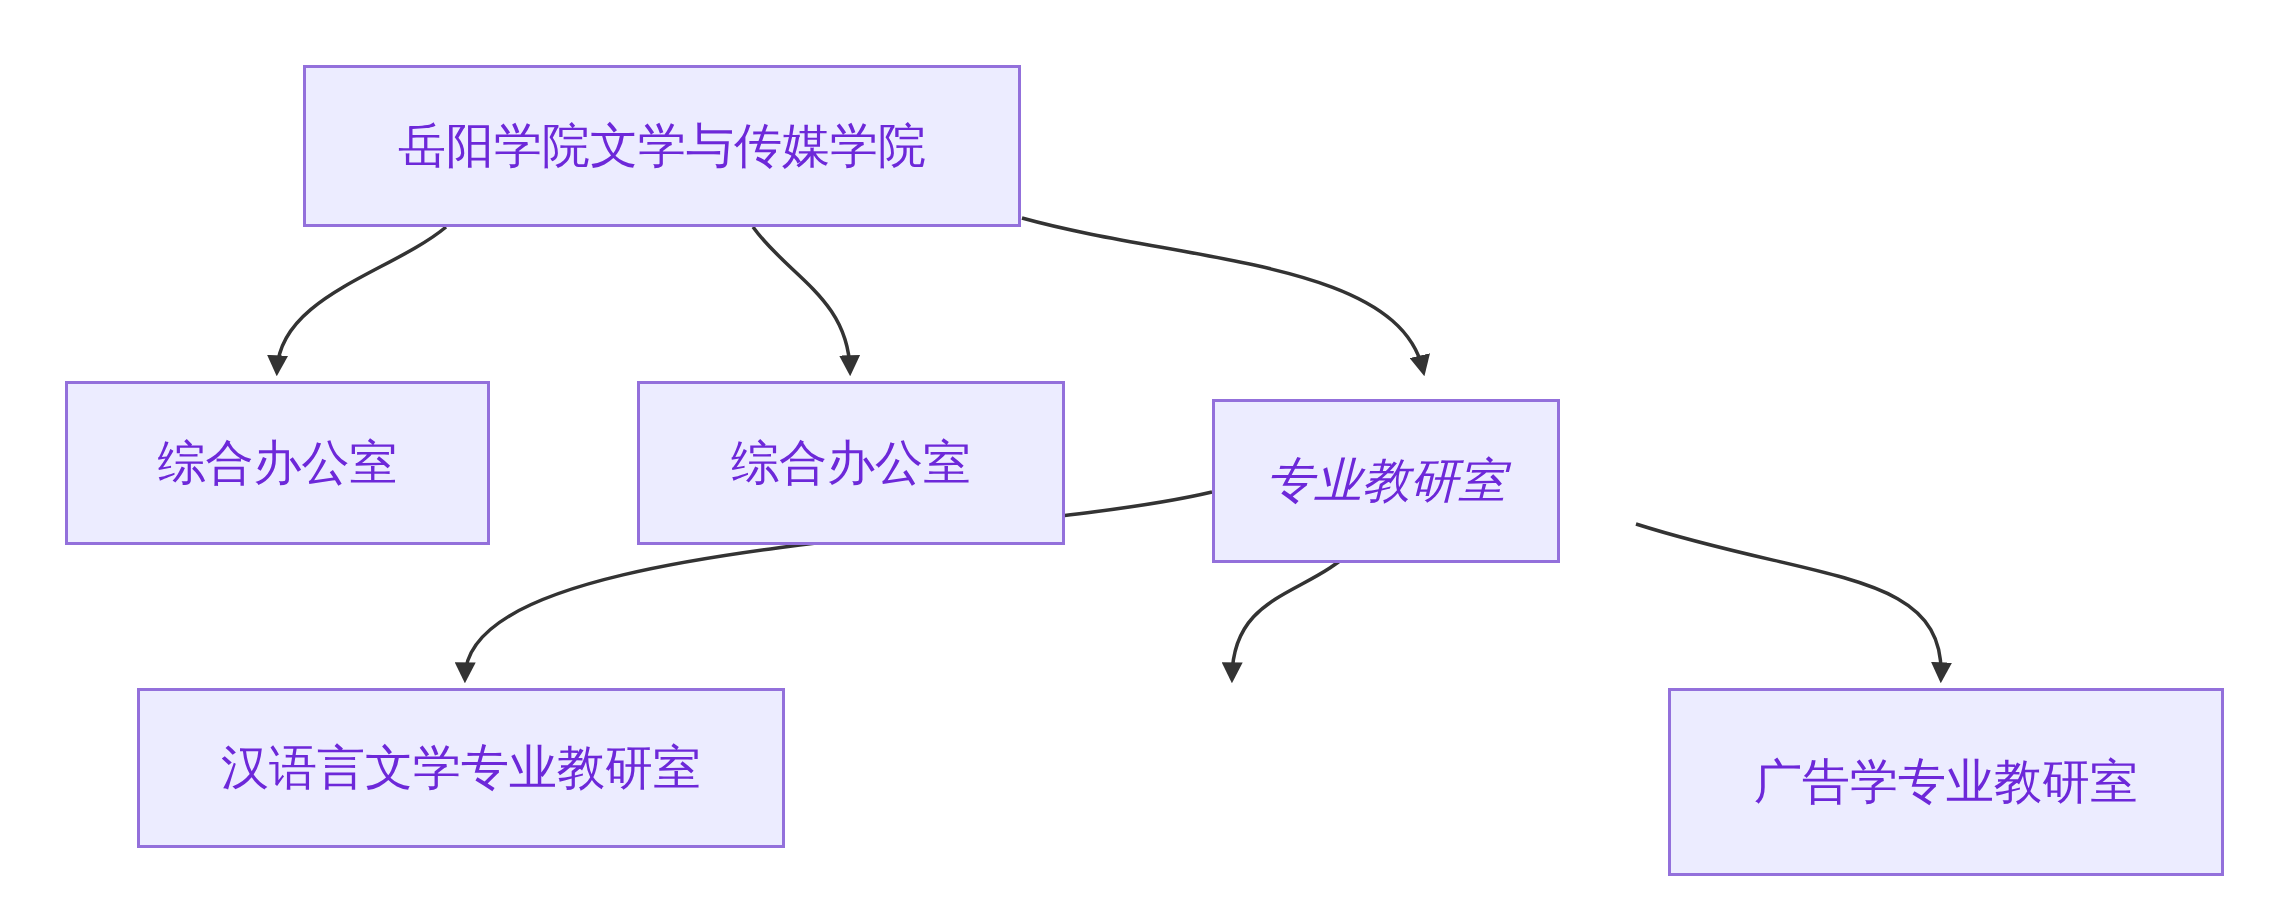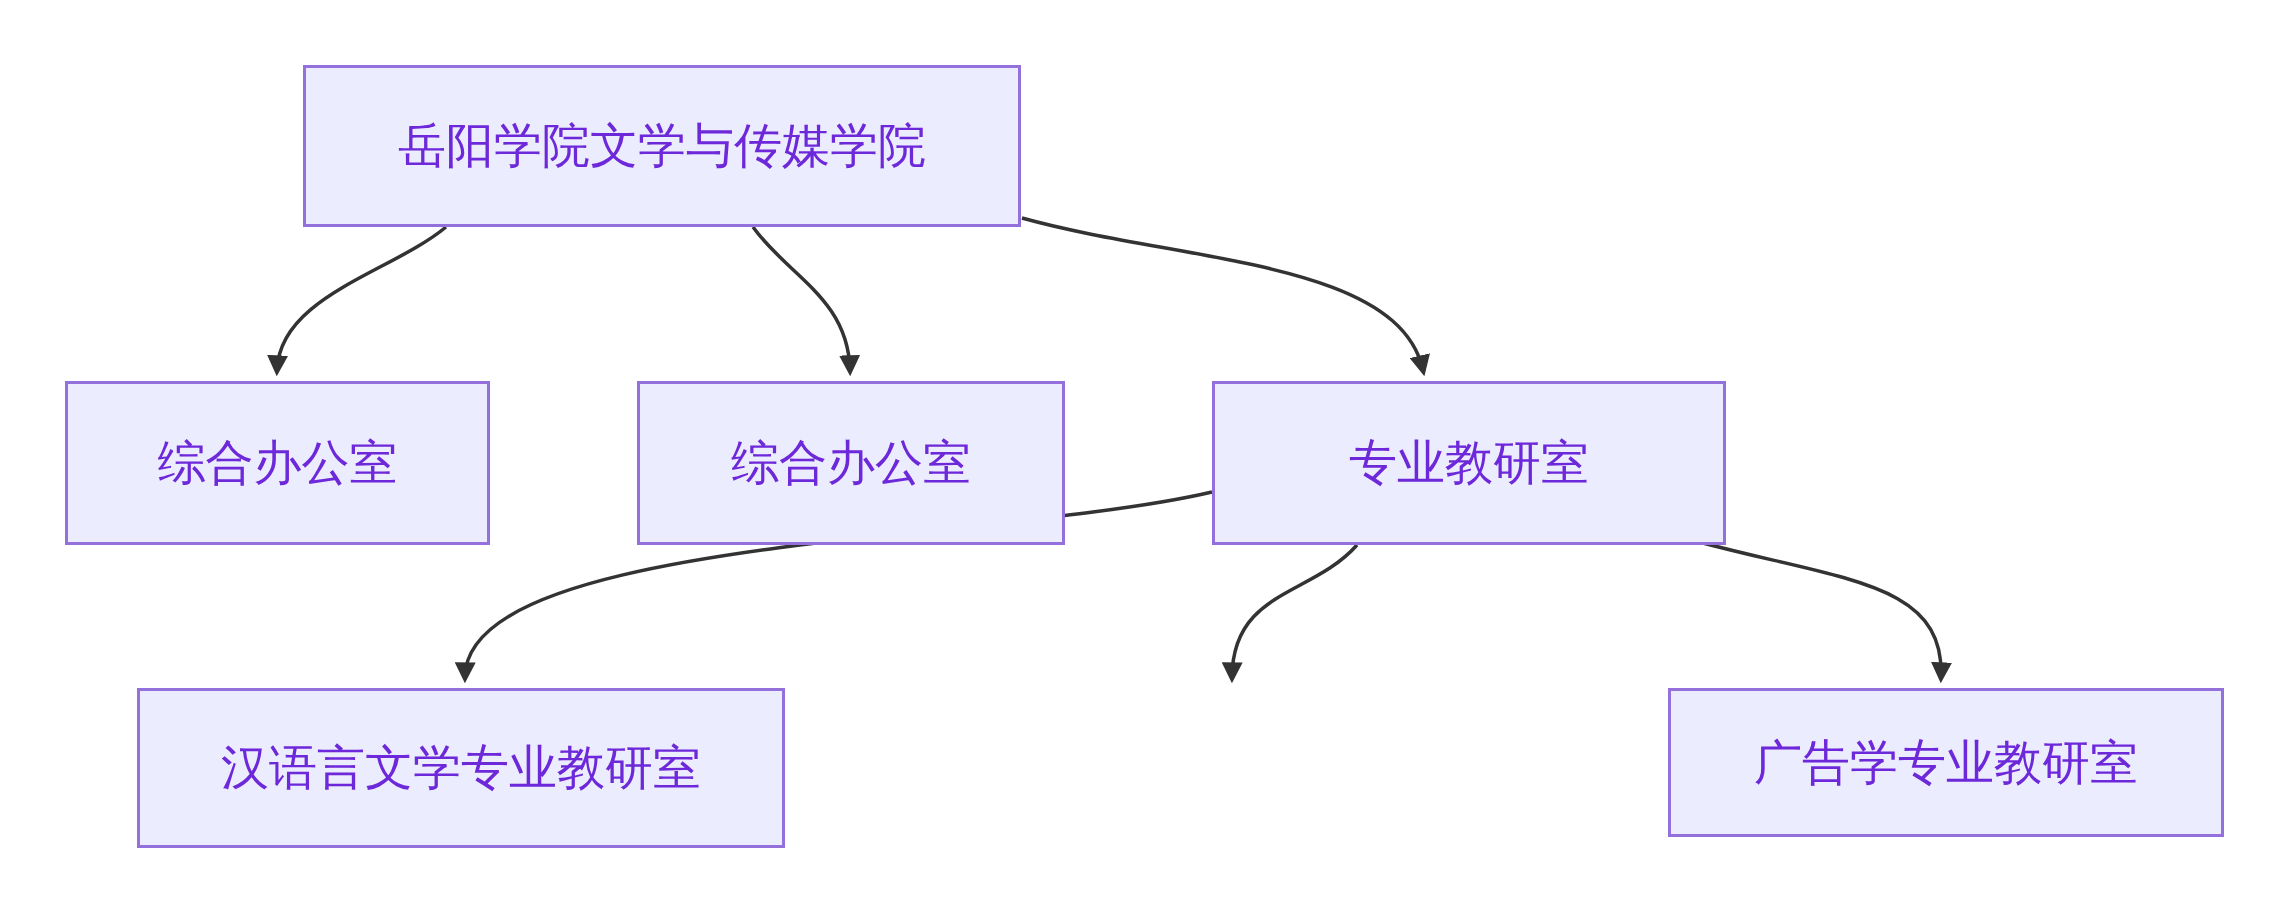--- a/index.html
+++ b/index.html
@@ -40,24 +40,24 @@
     color: #6d28d9;
     font-size: 48px;
     line-height: 1.2;
     white-space: nowrap;
     text-align: center;
   }
   
   .node-root   { left: 303px;  top: 65px;  width: 718px; height: 162px; }
   .node-n1     { left: 65px;   top: 381px; width: 425px; height: 164px; }
   .node-n2     { left: 637px;  top: 381px; width: 428px; height: 164px; }
-  .node-n3     { left: 1212px; top: 381px; width: 514px; height: 164px; }
+  .node-n3     { left: 1212px; top: 399px; width: 348px; height: 164px; font-style: italic; }
   .node-c1     { left: 137px;  top: 688px; width: 648px; height: 160px; }
   .node-c2     { left: 955px;  top: 688px; width: 568px; height: 166px; }
-  .node-c3     { left: 1668px; top: 688px; width: 556px; height: 149px; }
+  .node-c3     { left: 1668px; top: 688px; width: 556px; height: 188px; }
 </style>
 </head>
 <body>
 
 <div class="canvas">
 
   <svg class="edges-layer" width="2288" height="917" viewBox="0 0 2288 917" xmlns="http://www.w3.org/2000/svg">
     <defs>
       <marker id="arrowhead" viewBox="0 0 10 10" refX="7" refY="5" markerWidth="6" markerHeight="6" orient="auto">
         <path d="M 0 0 L 10 5 L 0 10 z" fill="#333333"></path>

